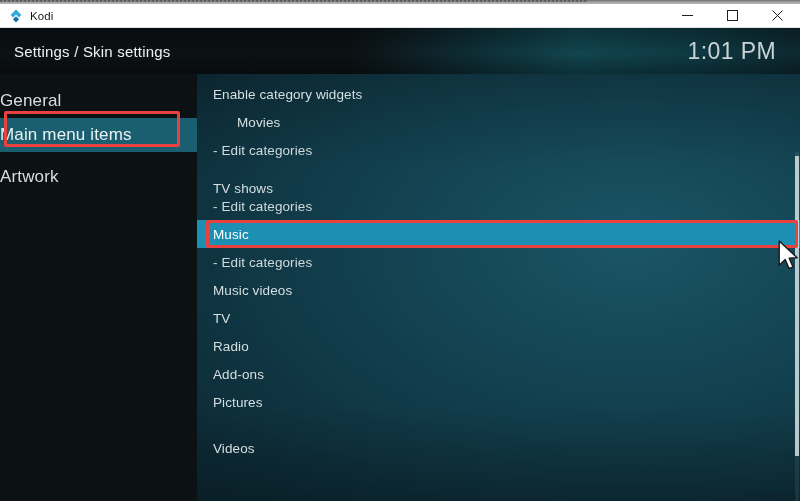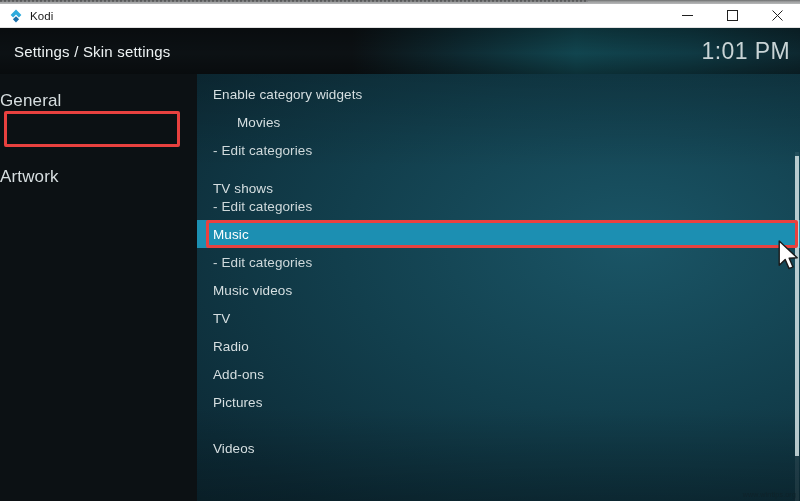--- a/index.html
+++ b/index.html
@@ -68,21 +68,21 @@
     position: absolute; inset: 0;
     background: linear-gradient(180deg, rgba(0,0,0,.28) 0%, rgba(0,0,0,0) 55%, rgba(0,0,0,.30) 100%);
   }
   .hdr-title {
     position: absolute; left: 14px; top: 50%;
     transform: translateY(-50%);
     font-size: 15px; color: #eef3f4; font-weight: 400;
     letter-spacing: .2px; white-space: nowrap;
   }
   .hdr-clock {
-    position: absolute; right: 10px; top: 50%;
+    position: absolute; right: 24px; top: 50%;
     transform: translateY(-50%);
     font-size: 23px; color: #c9d4d6; font-weight: 400;
     letter-spacing: .4px; white-space: nowrap;
   }
 
   
   .kodi-body {
     position: absolute; top: 74px; left: 0;
     width: 800px; height: 427px;
   }
@@ -217,20 +217,23 @@
     <div class="hdr-title">Settings / Skin settings</div>
     <div class="hdr-clock">1:01 PM</div>
   </div>
 
   <div class="kodi-body">
 
     <div class="sidebar" id="sidebar">
         <div class="side-item" style="top: 10px;">
           <span class="lbl">General</span>
         </div>
+        <div class="side-item selected" style="top: 44px;">
+          <span class="lbl">Main menu items</span>
+        </div>
         <div class="side-item" style="top: 78px; margin-top: 8px;">
           <span class="lbl">Artwork</span>
         </div>
       </div>
 
     <div class="content">
       <div class="noise"></div>
       <div id="rows">
           <div class="row" style="top: 6px;">
             <span class="r-label">Enable category widgets</span>

